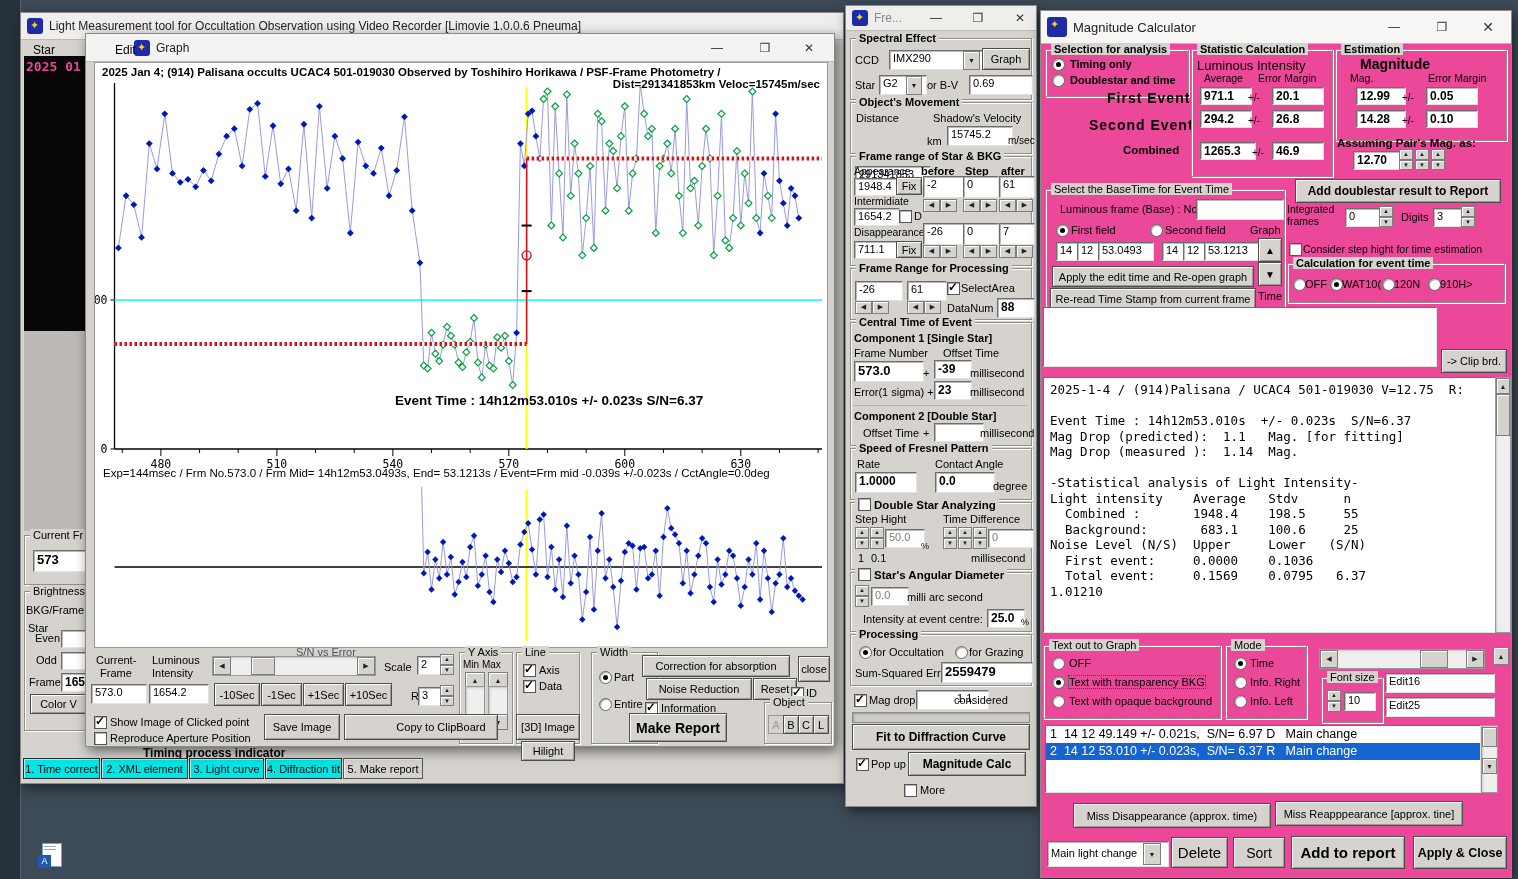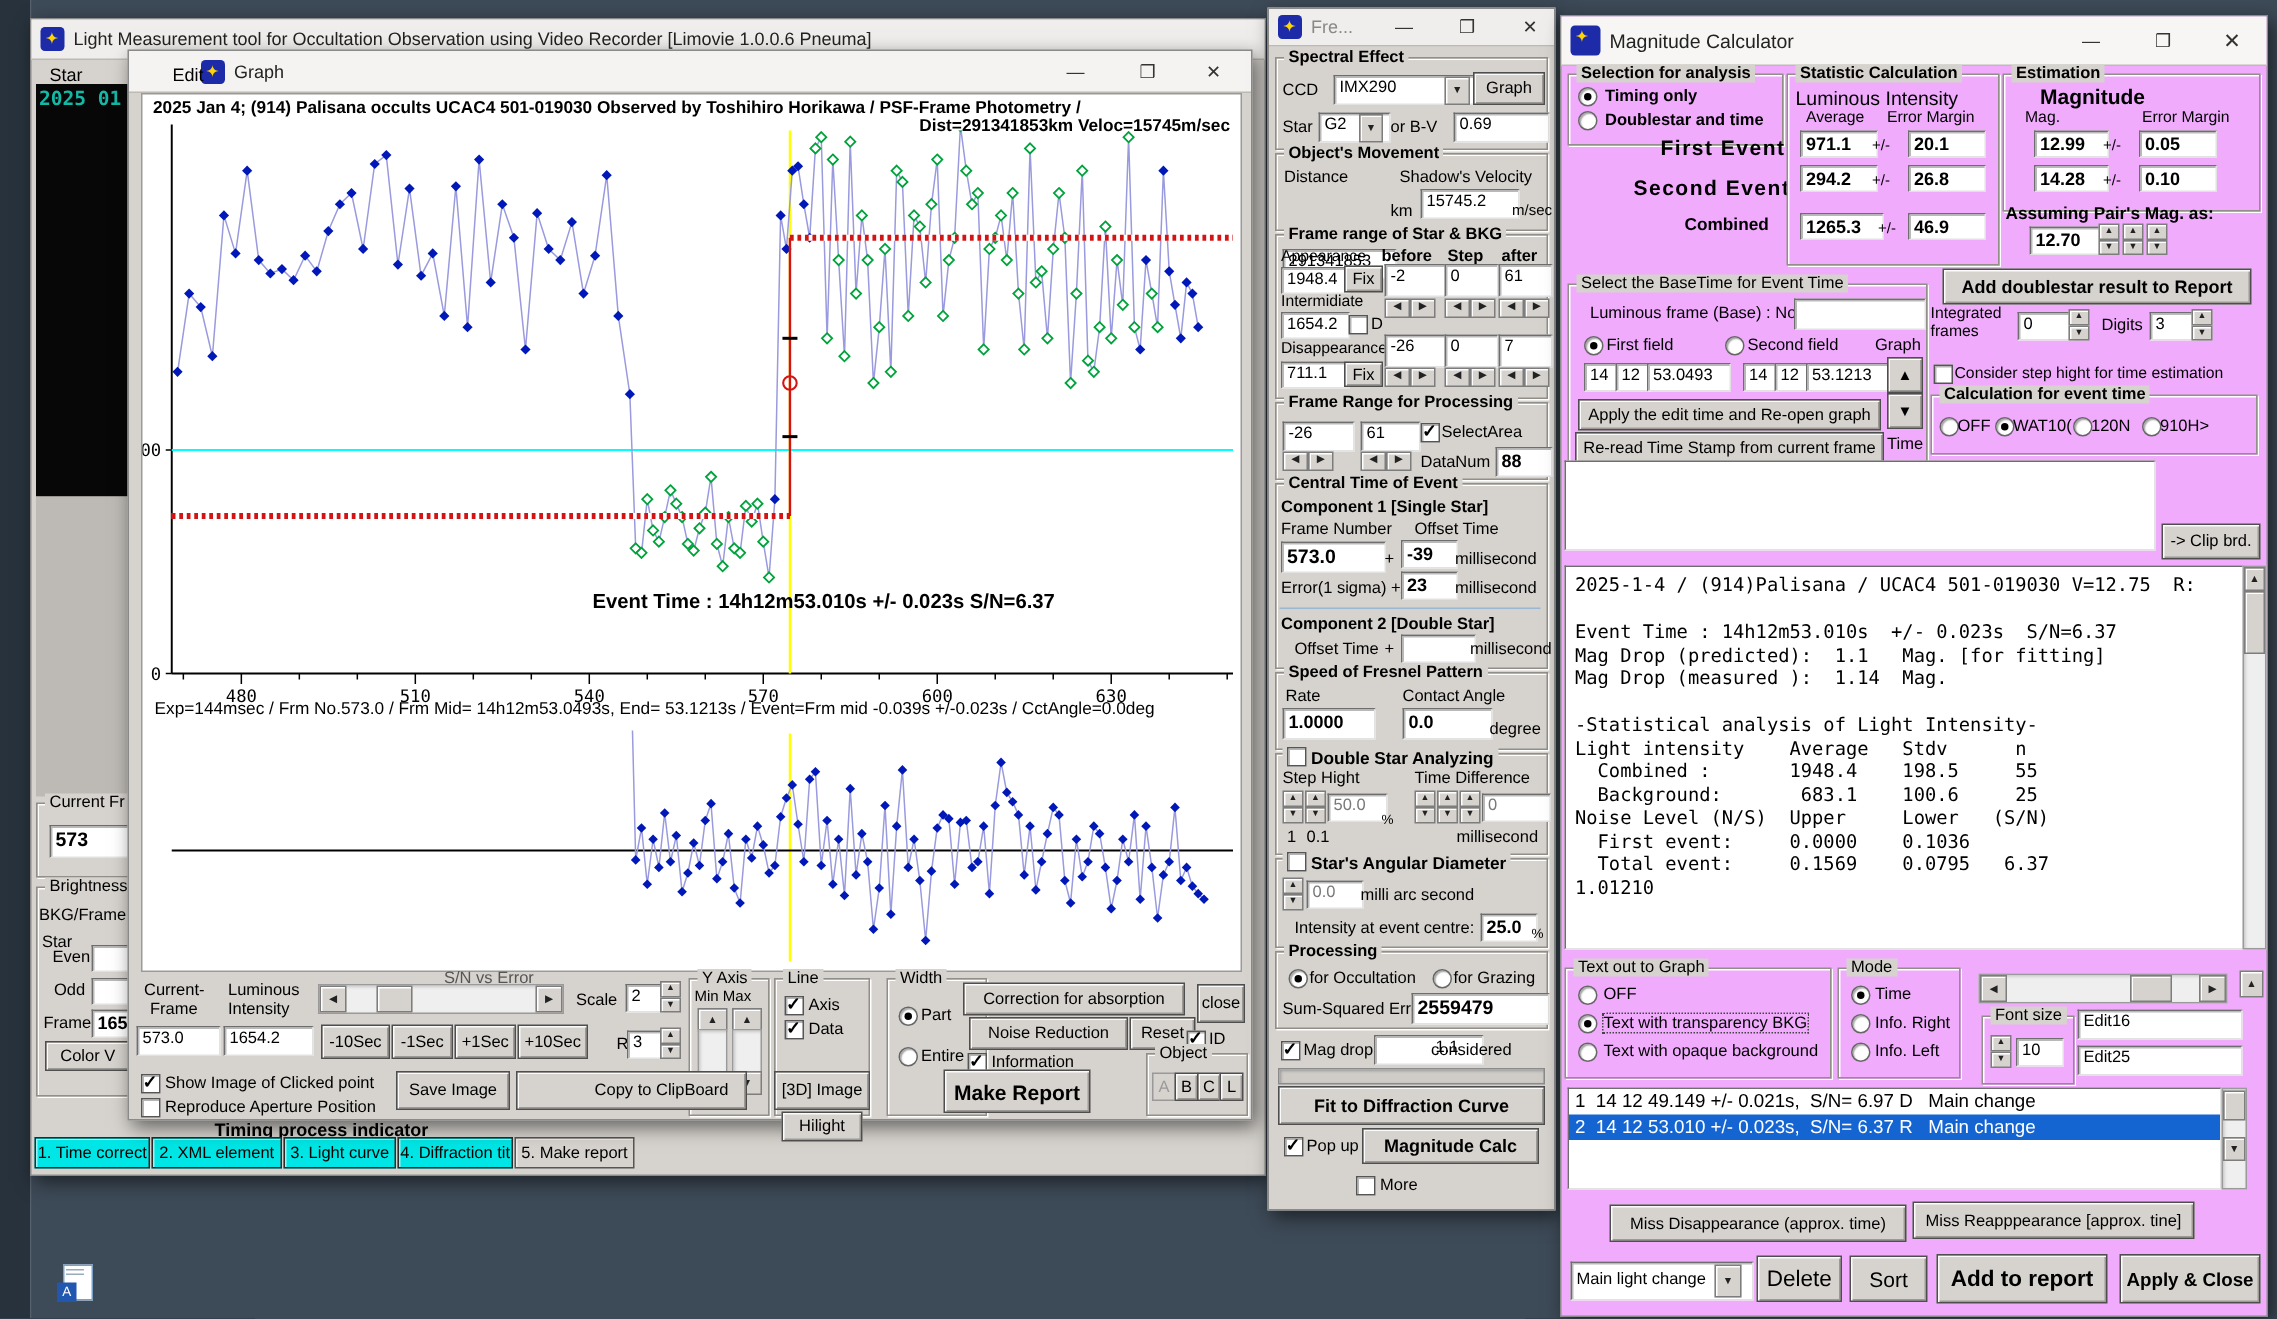--- a/index.html
+++ b/index.html
@@ -48,21 +48,21 @@
 
   <div class="win" style="left:20px;top:12px;width:822px;height:770px;">
     <div class="tbar" style="height:26px;">
       <div class="ticon"></div>
       <div class="ttext">Light Measurement tool for Occultation Observation using Video Recorder [Limovie 1.0.0.6 Pneuma]</div>
     </div>
     <div class="lbl" style="left:12px;top:30px;font-size:12px;z-index:60;">Star</div>
     <div class="lbl" style="left:94px;top:30px;font-size:12px;z-index:60;">Edit</div>
 
     <div style="position:absolute;left:3px;top:43px;width:62px;height:275px;background:#070707;z-index:5;">
-      <div class="lbl" style="left:2px;top:3px;color:#14b8a6;font-weight:bold;font-size:13px;font-family:'DejaVu Sans Mono',monospace;">2025 01</div>
+      <div class="lbl" style="left:2px;top:3px;color:#ec4899;font-weight:bold;font-size:13px;font-family:'DejaVu Sans Mono',monospace;">2025 01</div>
     </div>
     <div style="position:absolute;left:3px;top:318px;width:62px;height:200px;background:#bdbab5;z-index:5;"></div>
 
     <div class="grp" style="left:3px;top:522px;width:62px;height:48px;z-index:5;">
       <span class="gtn">Current Fr</span>
       <div class="fld fldb" style="left:8px;top:14px;width:46px;height:18px;font-size:13px;">573</div>
     </div>
     <div class="grp" style="left:3px;top:578px;width:62px;height:138px;z-index:5;">
       <span class="gtn">Brightness</span>
       <div class="lbl" style="left:1px;top:12px;">BKG/Frame</div>
@@ -669,21 +669,21 @@
     <div class="lbl" style="left:108px;top:688px;">considered</div>
     <div class="prog" style="left:6px;top:706px;width:176px;height:9px;"></div>
     <div class="btn b" style="left:6px;top:718px;width:176px;height:24px;font-size:12px;">Fit to Diffraction Curve</div>
     <div class="cb checked" style="left:10px;top:752px;"></div>
     <div class="lbl" style="left:25px;top:752px;">Pop up</div>
     <div class="btn b" style="left:62px;top:746px;width:116px;height:22px;font-size:12px;">Magnitude Calc</div>
     <div class="cb" style="left:58px;top:778px;"></div>
     <div class="lbl" style="left:74px;top:778px;">More</div>
   </div>
 
-  <div class="win" style="left:1040px;top:10px;width:470px;height:866px;z-index:40;background:#f0abfc;">
+  <div class="win" style="left:1040px;top:10px;width:470px;height:866px;z-index:40;background:#ec4899;">
     <div class="tbar" style="height:32px;background:#f7f6f5;">
       <div class="ticon" style="width:20px;height:20px;"></div>
       <div class="ttext" style="font-size:13px;">Magnitude Calculator</div>
     </div>
     <div class="tbtn" style="right:100px;height:32px;">—</div>
     <div class="tbtn" style="right:52px;height:32px;">❒</div>
     <div class="tbtn" style="right:6px;height:32px;font-size:14px;">✕</div>
 
     <div class="grp" style="left:4px;top:38px;width:142px;height:46px;">
       <span class="gt">Selection for analysis</span>

